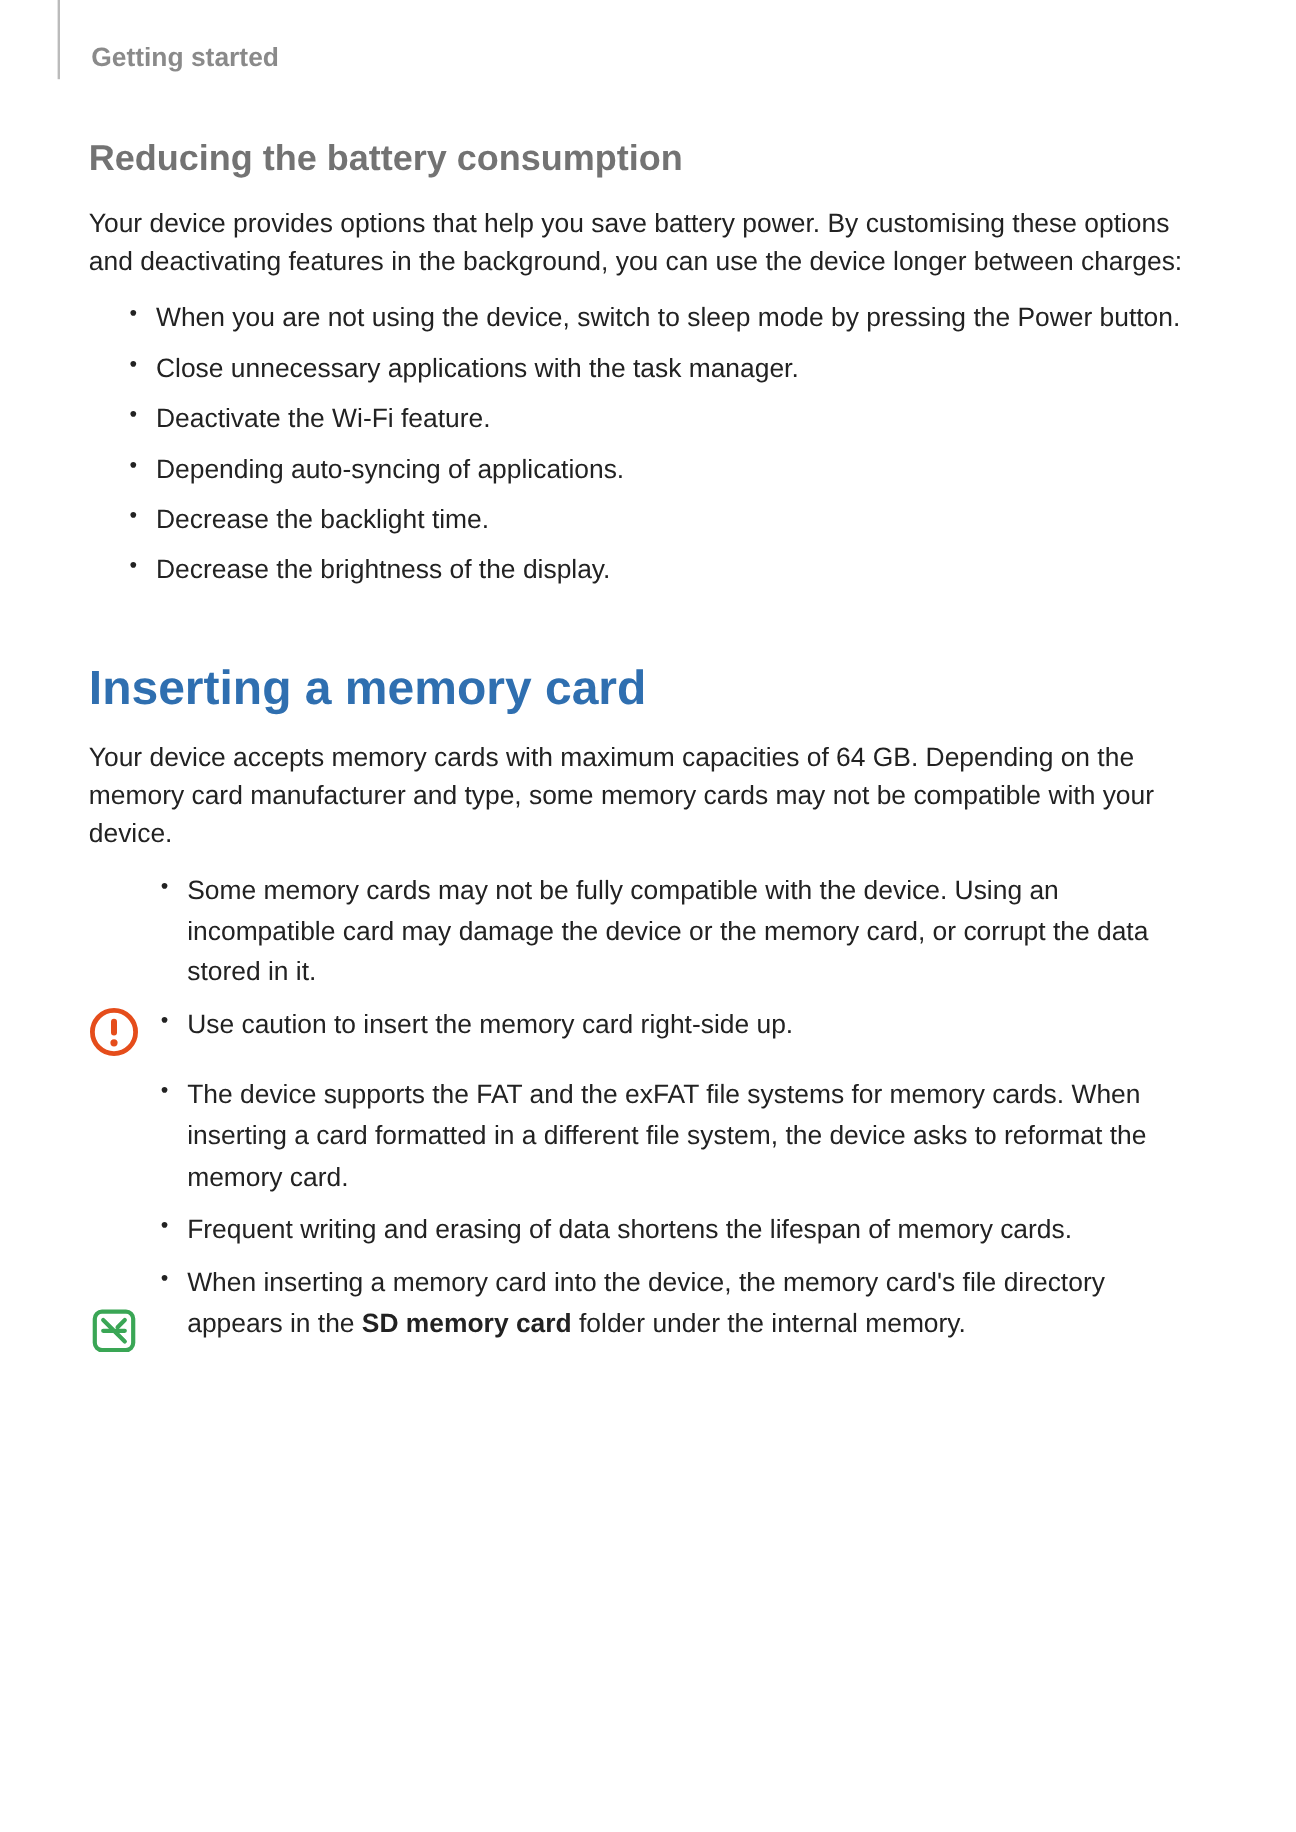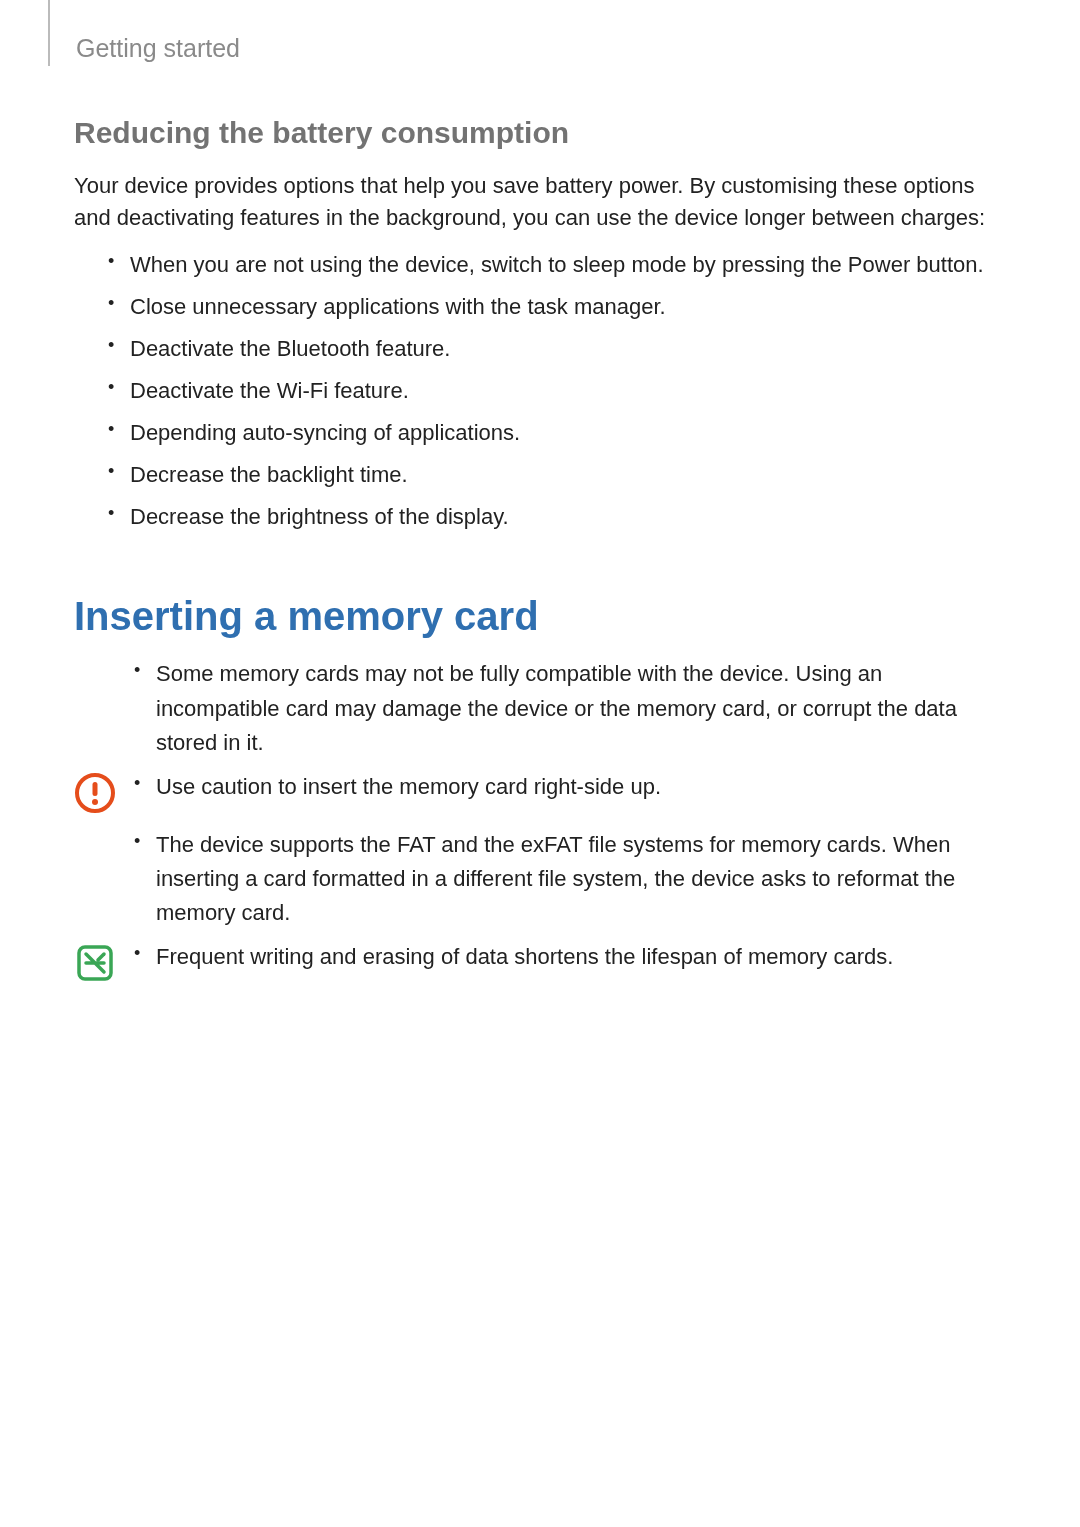--- a/index.html
+++ b/index.html
@@ -26,23 +26,23 @@
     width: 2px;
     height: 36px;
     background: #bbb;
     margin-right: 26px;
     margin-left: -26px;
     margin-top: -30px;
     padding-top: 30px;
     box-sizing: content-box;
   }
   .header-title {
-    font-size: 25px;
+    font-size: 22px;
     color: #8a8a8a;
-    font-weight: 400;
+    font-weight: 700;
   }
   .section-heading {
     font-size: 30px;
     font-weight: 700;
     color: #737373;
     margin: 0 0 20px 0;
   }
   .body-text {
     font-size: 22px;
     line-height: 1.45;
@@ -117,28 +117,28 @@
   <div class="header">
     <div class="header-rule"></div>
     <div class="header-title">Getting started</div>
   </div>
 
   <h2 class="section-heading">Reducing the battery consumption</h2>
   <p class="body-text">Your device provides options that help you save battery power. By customising these options and deactivating features in the background, you can use the device longer between charges:</p>
   <ul class="bullets">
     <li>When you are not using the device, switch to sleep mode by pressing the Power button.</li>
     <li>Close unnecessary applications with the task manager.</li>
-    <li>Deactivate the Bluetooth feature.</li>
     <li>Deactivate the Wi-Fi feature.</li>
     <li>Depending auto-syncing of applications.</li>
     <li>Decrease the backlight time.</li>
     <li>Decrease the brightness of the display.</li>
   </ul>
 
   <h1 class="major-heading">Inserting a memory card</h1>
+  <p class="body-text">Your device accepts memory cards with maximum capacities of 64 GB. Depending on the memory card manufacturer and type, some memory cards may not be compatible with your device.</p>
 
   <div class="callout">
     <div class="callout-icon">
       <svg viewBox="0 0 42 42" width="42" height="42">
         <circle cx="21" cy="21" r="18" fill="none" stroke="#e54d1b" stroke-width="4"></circle>
         <rect x="18.5" y="10" width="5" height="14" rx="2.5" fill="#e54d1b"></rect>
         <circle cx="21" cy="30" r="3" fill="#e54d1b"></circle>
       </svg>
     </div>
     <div class="callout-body">
@@ -154,17 +154,20 @@
       <svg viewBox="0 0 42 42" width="42" height="42">
         <rect x="5" y="5" width="32" height="32" rx="6" ry="6" fill="none" stroke="#3aa655" stroke-width="3.5"></rect>
         <path d="M12 12 L30 30 M12 21 L30 21" stroke="#3aa655" stroke-width="3.5" stroke-linecap="round" fill="none"></path>
         <path d="M30 12 L24 18" stroke="#3aa655" stroke-width="3.5" stroke-linecap="round" fill="none"></path>
       </svg>
     </div>
     <div class="callout-body">
       <ul class="bullets">
         <li>The device supports the FAT and the exFAT file systems for memory cards. When inserting a card formatted in a different file system, the device asks to reformat the memory card.</li>
         <li>Frequent writing and erasing of data shortens the lifespan of memory cards.</li>
+        <li>
+          <span>When inserting a memory card into the device, the memory card's file directory appears in the </span><span class="bold-inline">SD memory card</span><span> folder under the internal memory.</span>
+        </li>
       </ul>
     </div>
   </div>
 
 </div>
 
 </body></html>

